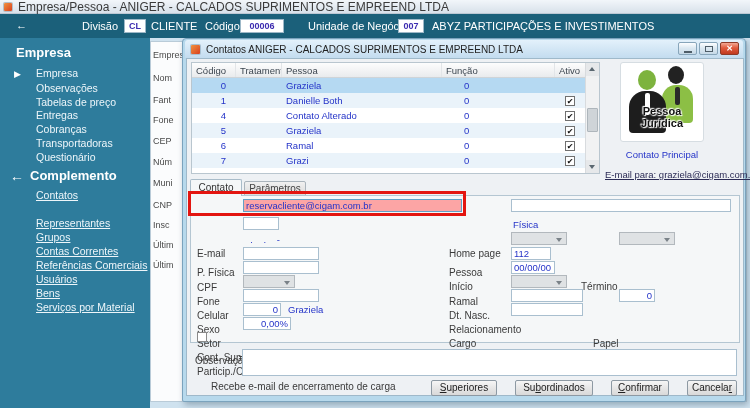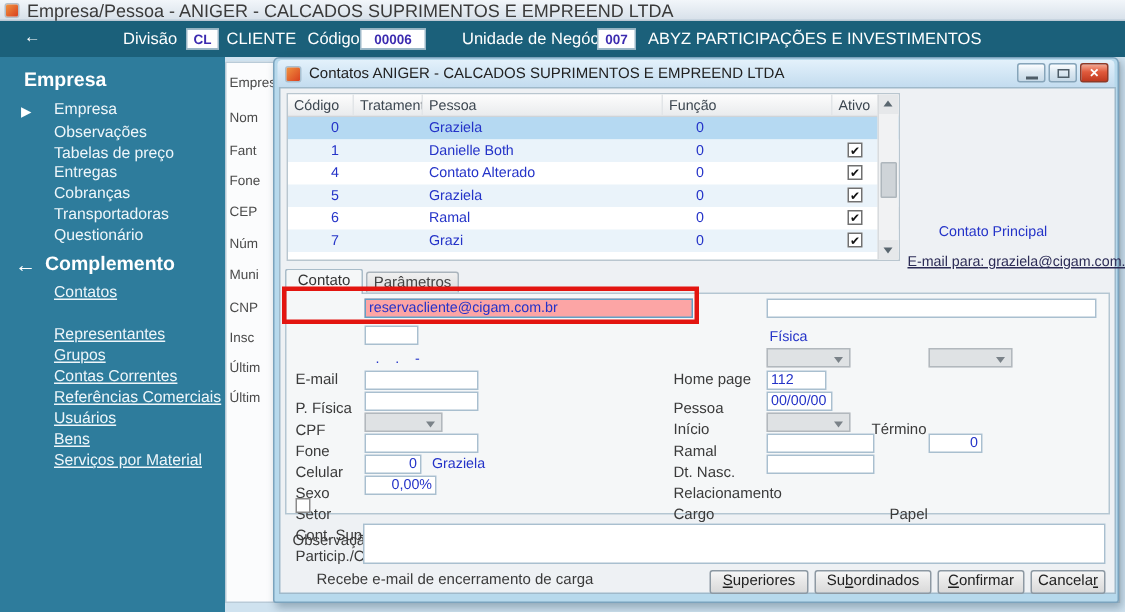--- a/index.html
+++ b/index.html
@@ -100,21 +100,21 @@
   .fval{position:absolute;font-size:9.5px;color:#2433c8;line-height:13px;white-space:pre;}
   .flink{position:absolute;font-size:9.5px;color:#2433c8;line-height:13px;cursor:pointer;}
   .num{text-align:right;}
   .combo{position:absolute;height:13px;background:#dfe2e4;border:1px solid #b2b8bd;}
   .combo::after{content:"";position:absolute;right:4px;top:5px;border-left:3px solid transparent;border-right:3px solid transparent;border-top:4px solid #7a8288;}
   .fchk{position:absolute;width:10px;height:10px;background:#fff;border:1px solid #8a8a8a;}
   
   .obs-label{position:absolute;left:8px;top:296px;font-size:10px;color:#3a3a3a;}
   .obs-area{position:absolute;left:55px;top:290px;width:495px;height:27px;background:#fff;border:1px solid #a9bfcf;
     font-family:"Liberation Sans",sans-serif;font-size:9.5px;resize:none;}
-  .btn-row{position:absolute;right:6px;top:321px;display:flex;gap:4px;margin-left:24px;}
+  .btn-row{position:absolute;right:6px;top:321px;display:flex;gap:18px;margin-left:24px;}
   .btn{height:16px;font-size:10px;color:#222;text-align:center;line-height:14px;
     background:linear-gradient(#f6f6f6,#e7e7e7 48%,#d9d9d9);border:1px solid #8d99a3;border-radius:2px;cursor:pointer;}
   .btn u{text-decoration:underline;}
   .b1{width:66px;} .b2{width:78px;} .b3{width:58px;} .b4{width:50px;}
 </style>
 </head>
 <body>
 
 <div class="os-titlebar">
   <div class="app-icon"></div>
@@ -240,20 +240,31 @@
           <div class="tc c-atv"><span class="chk">✔</span></div>
         </div>
       </div>
       <div class="vscroll">
         <div class="s-arr s-up"></div>
         <div class="s-thumb"></div>
         <div class="s-arr s-dn"></div>
       </div>
     </div>
 
+    <div class="img-box">
+      <div class="p-head ph-r"></div>
+      <div class="p-body pb-r">
+          <div class="tie-r"></div>
+        </div>
+      <div class="p-head ph-l"></div>
+      <div class="p-body pb-l">
+          <div class="tie-l"></div>
+        </div>
+      <div class="img-caption">Pessoa Jurídica</div>
+    </div>
     <div class="img-link">Contato Principal</div>
     <div class="mail-link">E-mail para: graziela@cigam.com.br</div>
 
     <div class="tab tab-active">Contato</div>
     <div class="tab tab-idle">Parâmetros</div>
 
     <div class="fpanel">
 
       <div class="flabel" style="left:6px;top:3px">E-mail</div>
       <input class="fin in-focus" style="left: 52px; top: 3px; width: 219px;" value="reservacliente@cigam.com.br">

